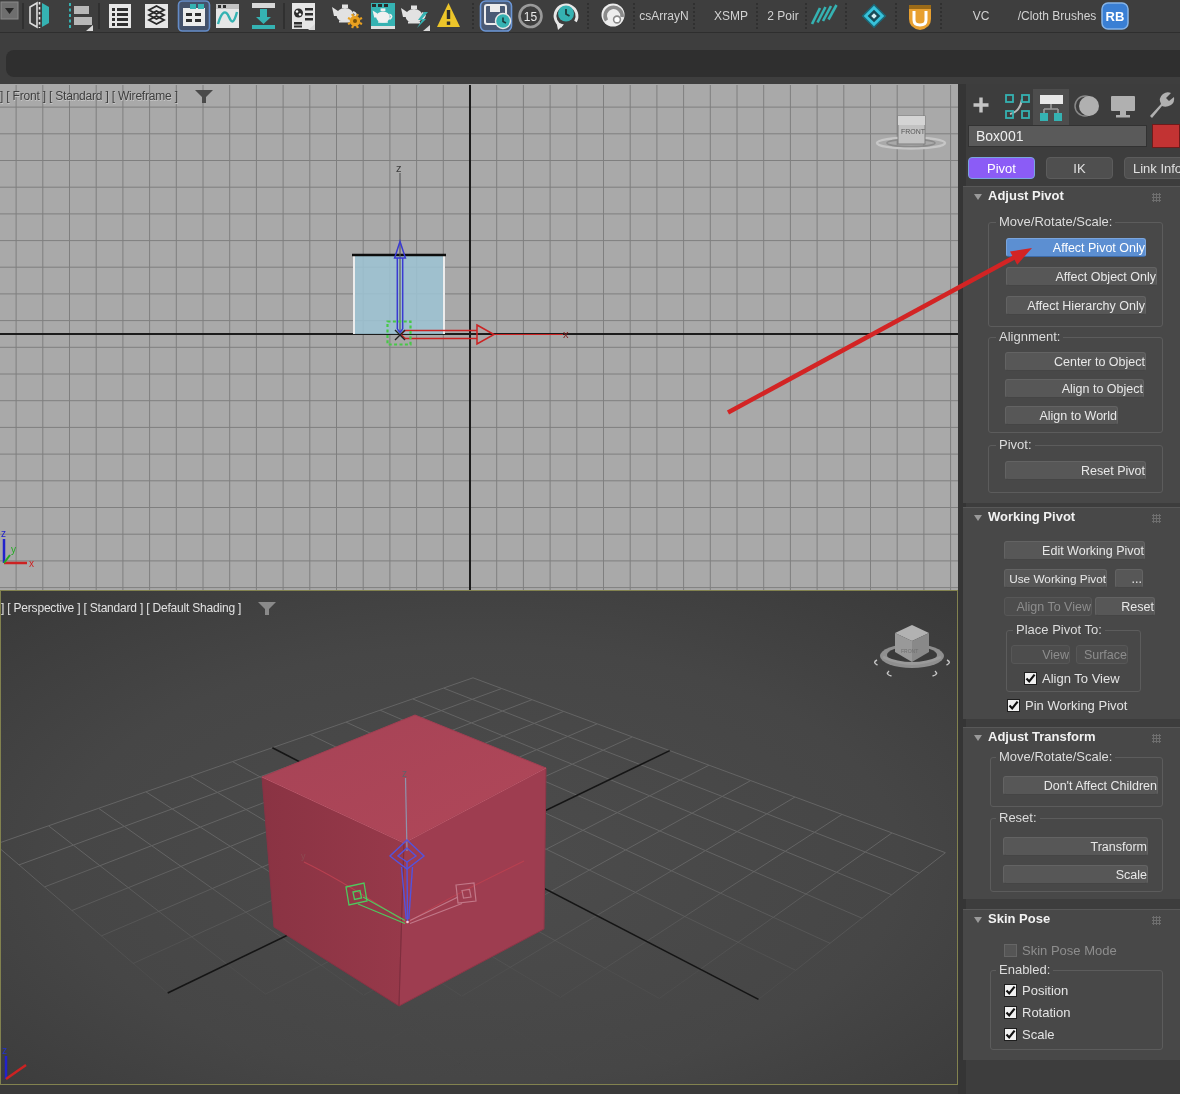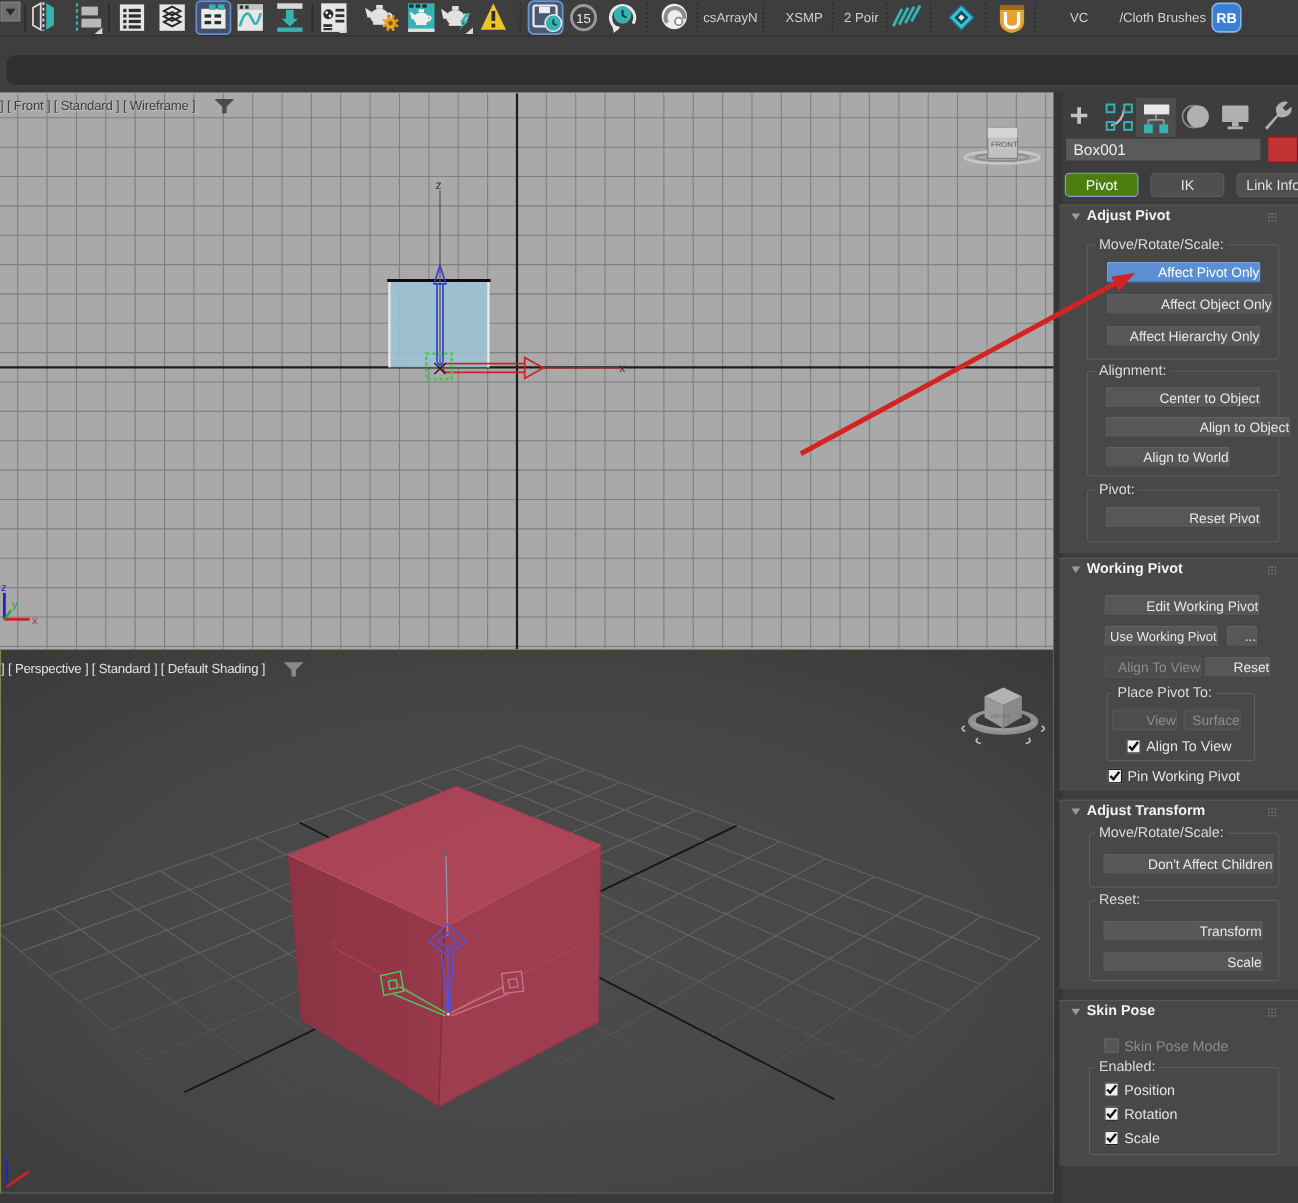--- a/index.html
+++ b/index.html
@@ -20,21 +20,21 @@
 .btn.d { background:#4d4d4d; border-color:#575757; color:#8d8d8d; }
 .cbx { position:absolute; width:13px; height:13px; background:#f0f0f0; border:1px solid #1e1e1e; }
 .cbx.dis { background:#555; border-color:#666; }
 .cbx svg { position:absolute; left:-1px; top:-1px; }
 .clab { position:absolute; font-size:13px; color:#e4e4e4; }
 .clab.dis { color:#8d8d8d; }
 
 #objname { position:absolute; left:968px; top:125px; width:179px; height:22px; background:#5a5a5a; border:1px solid #323232; color:#efefef; font-size:14px; line-height:20px; padding-left:7px; }
 #redsw { position:absolute; left:1152px; top:124px; width:28px; height:24px; background:#c23333; border:1px solid #6e1b1b; }
 .tab { position:absolute; top:157px; height:22px; width:67px; background:#4f4f4f; border:1px solid #5c5c5c; border-radius:4px; color:#e0e0e0; font-size:13px; text-align:center; line-height:21px; }
-.tab.sel { background:#4d7c0f; border-color:#7aa5dd; color:#fff; }
+.tab.sel { background:#8b5cf6; border-color:#7aa5dd; color:#fff; }
 </style></head>
 <body>
 <div id="page">
 
 <div class="abs" style="left:0;top:84px;width:958px;height:506px;background:#a9a9a9;overflow:hidden">
 <svg width="958" height="506" viewBox="0 84 958 506" style="position:absolute;left:0;top:0">
 <line x1="16.1" y1="85" x2="16.1" y2="590" stroke="#7f7f7f" stroke-width="1"></line>
 <line x1="42.8" y1="85" x2="42.8" y2="590" stroke="#7f7f7f" stroke-width="1"></line>
 <line x1="69.5" y1="85" x2="69.5" y2="590" stroke="#7f7f7f" stroke-width="1"></line>
 <line x1="96.2" y1="85" x2="96.2" y2="590" stroke="#7f7f7f" stroke-width="1"></line>
@@ -700,21 +700,21 @@
 <div class="grp" style="left:990px;top:757px;width:173px;height:50px"></div>
 <div class="glab" style="left:996px;top:749px">Move/Rotate/Scale:</div>
 <div class="grp" style="left:990px;top:818px;width:173px;height:74px"></div>
 <div class="glab" style="left:996px;top:810px">Reset:</div>
 <div class="grp" style="left:990px;top:970px;width:173px;height:80px"></div>
 <div class="glab" style="left:996px;top:962px">Enabled:</div>
 <div class="btn b" style="left:1006px;top:238px;width:140px;height:19px;line-height:18px">Affect Pivot Only</div>
 <div class="btn n" style="left:1006px;top:267px;width:151px;height:19px;line-height:18px">Affect Object Only</div>
 <div class="btn n" style="left:1006px;top:296px;width:140px;height:19px;line-height:18px">Affect Hierarchy Only</div>
 <div class="btn n" style="left:1005px;top:352px;width:141px;height:19px;line-height:18px">Center to Object</div>
-<div class="btn n" style="left:1005px;top:379px;width:168px;height:19px;line-height:18px">Align to Object</div>
+<div class="btn n" style="left:1005px;top:379px;width:139px;height:19px;line-height:18px">Align to Object</div>
 <div class="btn n" style="left:1005px;top:406px;width:113px;height:19px;line-height:18px">Align to World</div>
 <div class="btn n" style="left:1005px;top:461px;width:141px;height:19px;line-height:18px">Reset Pivot</div>
 <div class="btn n" style="left:1004px;top:541px;width:141px;height:19px;line-height:18px">Edit Working Pivot</div>
 <div class="btn n s" style="left:1004px;top:569px;width:103px;height:19px;line-height:18px">Use Working Pivot</div>
 <div class="btn n" style="left:1115px;top:569px;width:28px;height:19px;line-height:18px">...</div>
 <div class="btn d" style="left:1004px;top:597px;width:88px;height:19px;line-height:18px">Align To View</div>
 <div class="btn n" style="left:1095px;top:597px;width:60px;height:19px;line-height:18px">Reset</div>
 <div class="btn d" style="left:1011px;top:645px;width:59px;height:19px;line-height:18px">View</div>
 <div class="btn d" style="left:1076px;top:645px;width:52px;height:19px;line-height:18px">Surface</div>
 <div class="btn n" style="left:1003px;top:776px;width:155px;height:19px;line-height:18px">Don't Affect Children</div>

